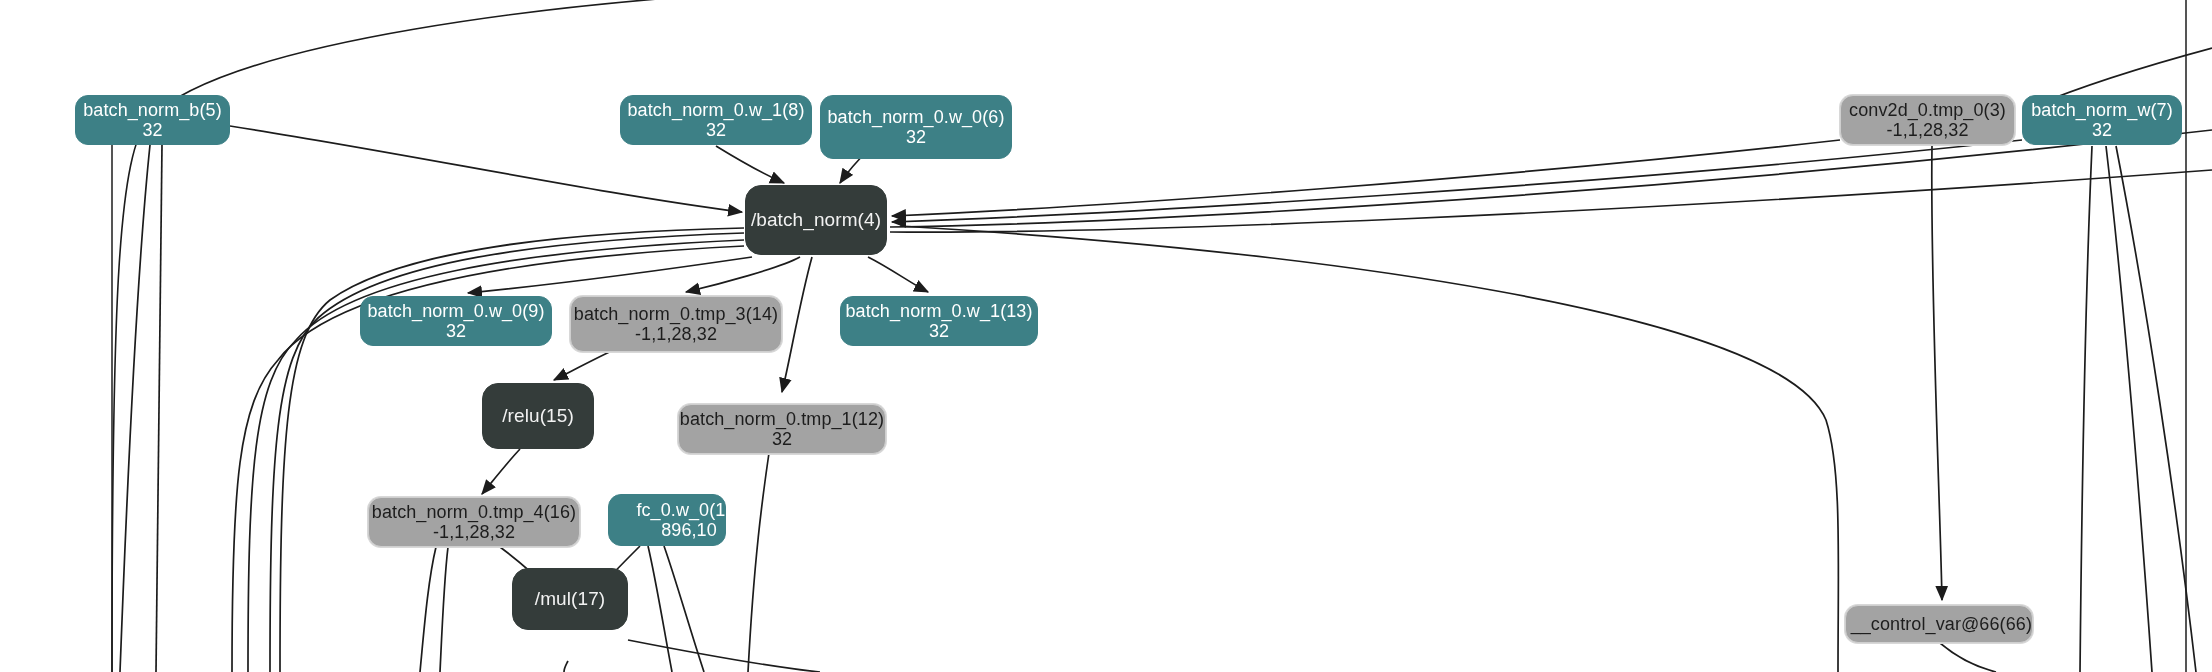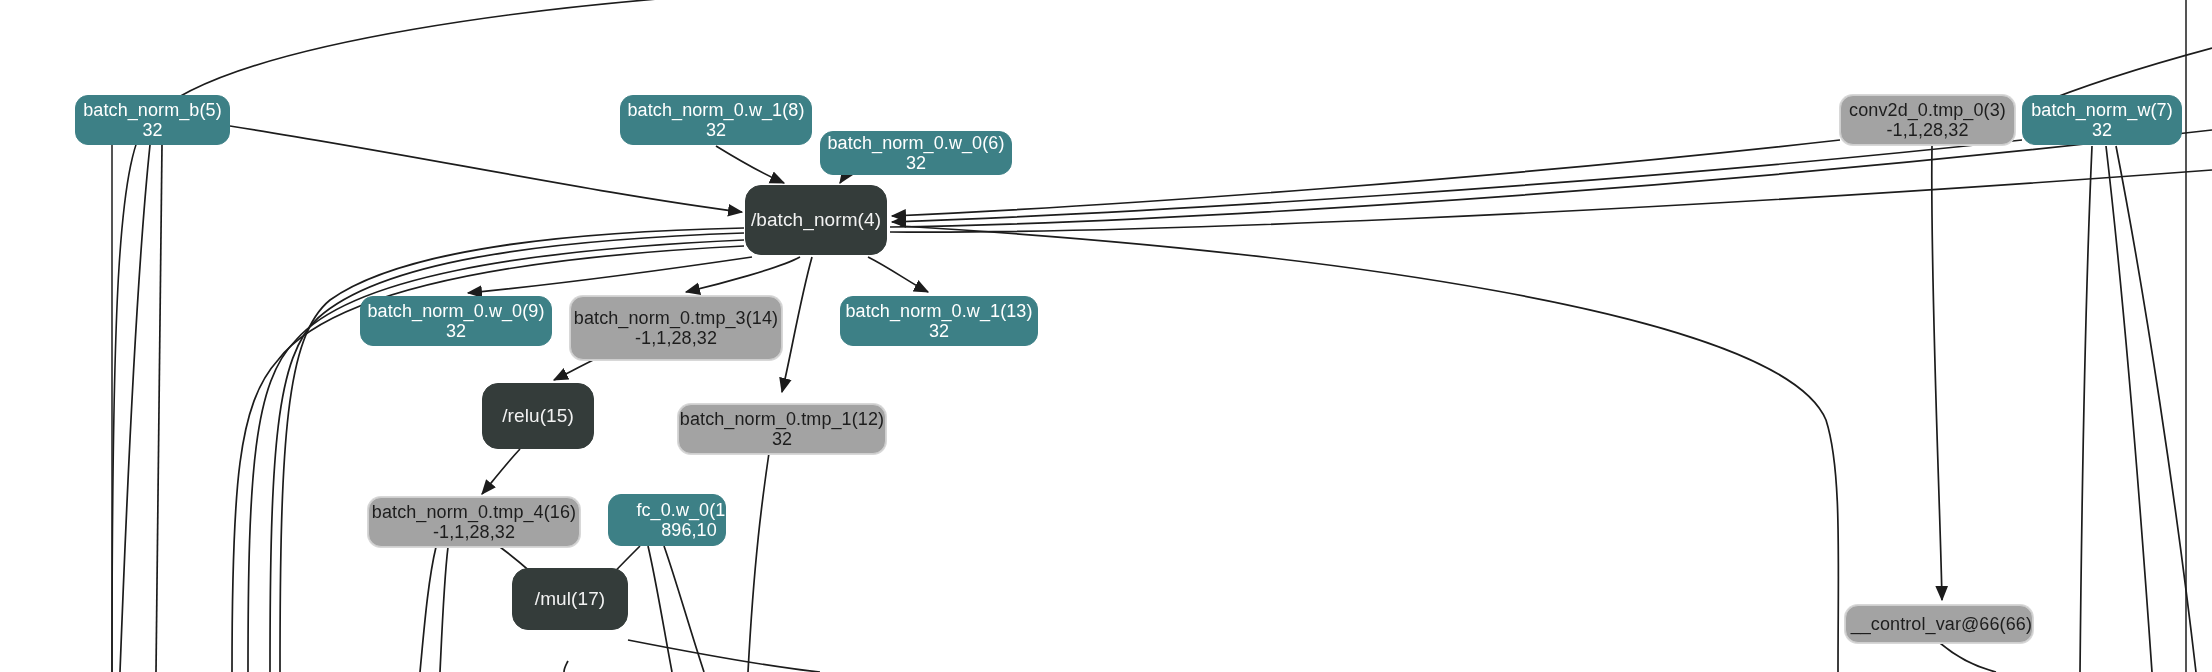--- a/index.html
+++ b/index.html
@@ -147,40 +147,40 @@
 
   <div id="node-layer">
       <div class="node var" style="left: 75px; top: 95px; width: 155px; height: 50px;">
         <span class="n-label">batch_norm_b(5)</span>
         <span class="n-shape">32</span>
       </div>
       <div class="node var" style="left: 620px; top: 95px; width: 192px; height: 50px;">
         <span class="n-label">batch_norm_0.w_1(8)</span>
         <span class="n-shape">32</span>
       </div>
-      <div class="node var" style="left: 820px; top: 95px; width: 192px; height: 44px; margin-top: 36px;">
+      <div class="node var" style="left: 820px; top: 95px; width: 192px; height: 64px;">
         <span class="n-label">batch_norm_0.w_0(6)</span>
         <span class="n-shape">32</span>
       </div>
       <div class="node tmp" style="left: 1840px; top: 95px; width: 175px; height: 50px;">
         <span class="n-label">conv2d_0.tmp_0(3)</span>
         <span class="n-shape">-1,1,28,32</span>
       </div>
       <div class="node var" style="left: 2022px; top: 95px; width: 160px; height: 50px;">
         <span class="n-label">batch_norm_w(7)</span>
         <span class="n-shape">32</span>
       </div>
       <div class="node op" style="left: 745px; top: 185px; width: 142px; height: 70px;">
         <span class="n-label">/batch_norm(4)</span>
       </div>
       <div class="node var" style="left: 360px; top: 296px; width: 192px; height: 50px;">
         <span class="n-label">batch_norm_0.w_0(9)</span>
         <span class="n-shape">32</span>
       </div>
-      <div class="node tmp" style="left: 570px; top: 296px; width: 212px; height: 64px;">
+      <div class="node tmp" style="left: 570px; top: 296px; width: 212px; height: 56px;">
         <span class="n-label">batch_norm_0.tmp_3(14)</span>
         <span class="n-shape">-1,1,28,32</span>
       </div>
       <div class="node var" style="left: 840px; top: 296px; width: 198px; height: 50px;">
         <span class="n-label">batch_norm_0.w_1(13)</span>
         <span class="n-shape">32</span>
       </div>
       <div class="node op" style="left: 482px; top: 383px; width: 112px; height: 66px;">
         <span class="n-label">/relu(15)</span>
       </div>

